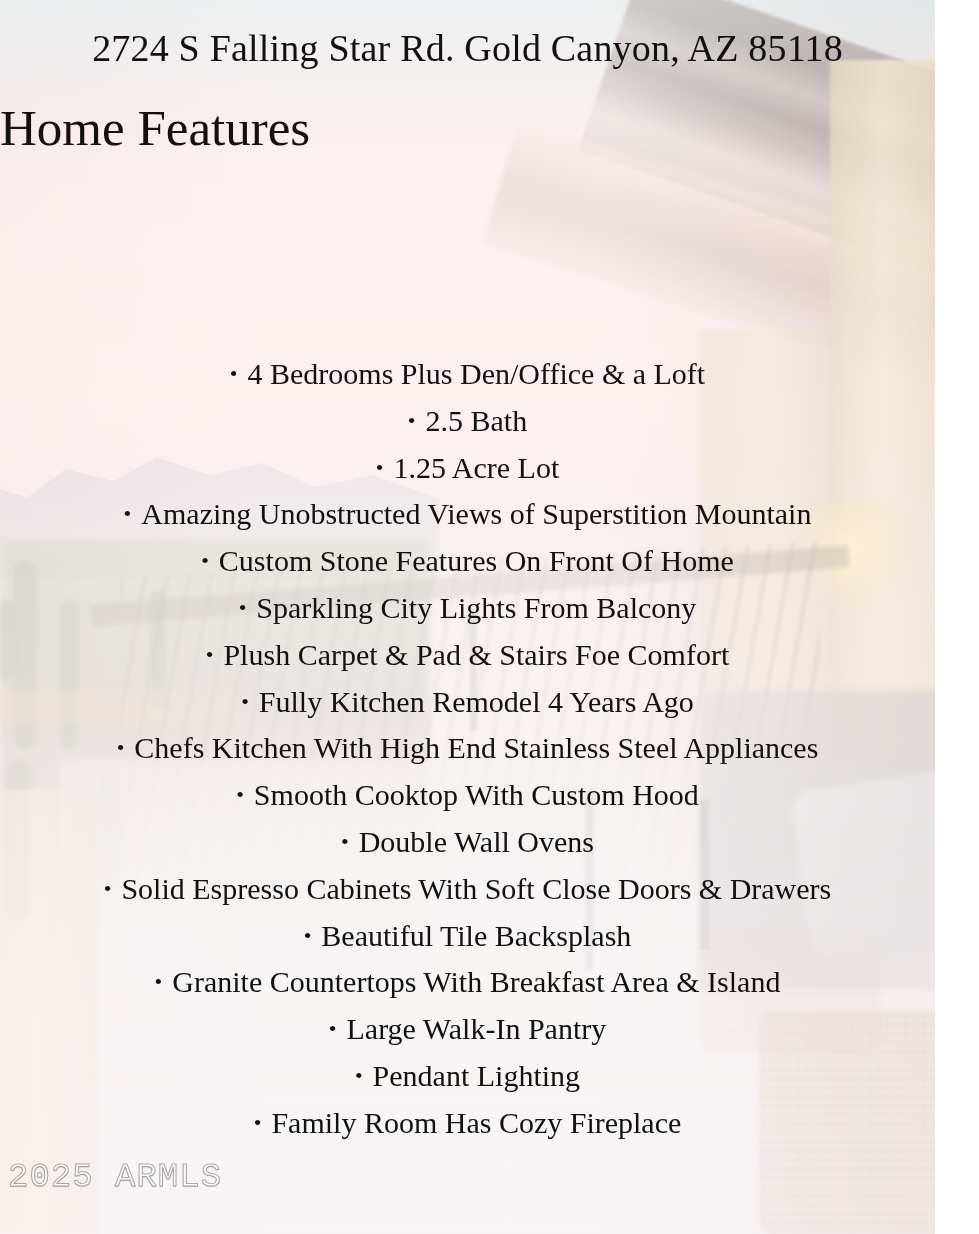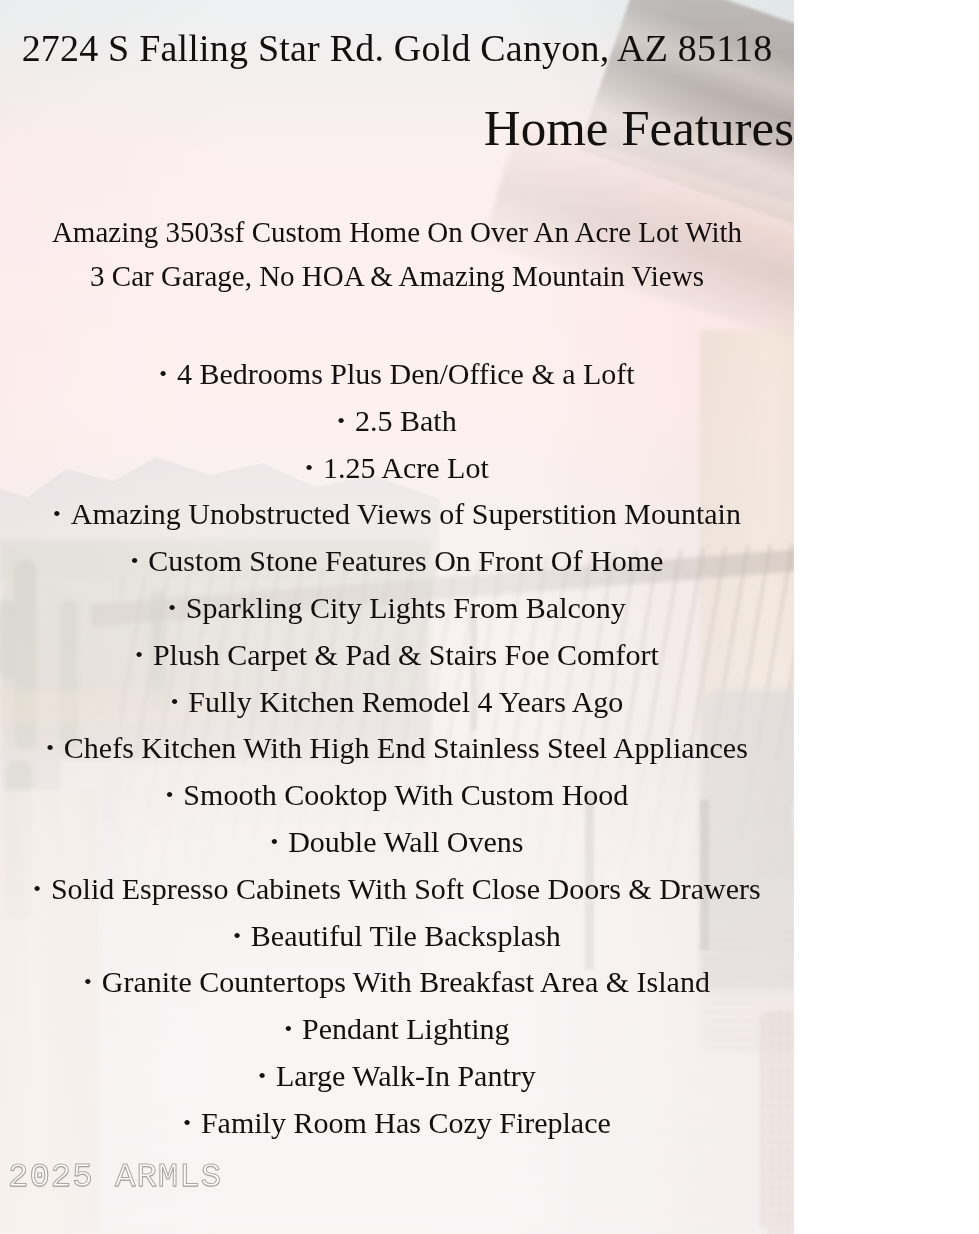--- a/index.html
+++ b/index.html
@@ -3,21 +3,21 @@
 <meta charset="utf-8">
 <title>Home Features Flyer</title>
 <style>
   html, body {
     margin: 0;
     padding: 0;
     background: #ffffff;
   }
   #flyer {
     position: relative;
-    width: 794px;
+    width: 935px;
     height: 1234px;
     overflow: hidden;
     font-family: "Liberation Serif", "DejaVu Serif", serif;
     background: #ece6e6;
   }
 
   
   .bg-layer { position: absolute; inset: 0; }
 
   
@@ -246,21 +246,21 @@
     top: 28px; left: 0; right: 0;
     text-align: center;
     font-size: 38px;
     line-height: 1.1;
     color: #14100f;
     letter-spacing: .2px;
   }
   .features-title {
     position: absolute;
     top: 100px; left: 0; right: 0;
-    text-align: right;
+    text-align: left;
     font-size: 51px;
     line-height: 1.1;
     color: #14100f;
   }
   .summary {
     position: absolute;
     top: 210px; left: 40px; right: 40px;
     text-align: center;
     font-size: 29px;
     line-height: 1.52;
@@ -342,42 +342,38 @@
 
   <div class="bg-veil"></div>
   <div class="bg-veil2"></div>
 
   <div class="content">
 
     <div class="addr-title">2724 S Falling Star Rd. Gold Canyon, AZ 85118</div>
 
     <div class="features-title">Home Features</div>
 
-    <div class="summary">
-      <div>Amazing 3503sf Custom Home On Over An Acre Lot With</div>
-      <div>3 Car Garage, No HOA &amp; Amazing Mountain Views</div>
-    </div>
 
     <ul class="feature-list" id="feature-list">
         <li><span class="bullet">•</span><span>4 Bedrooms Plus Den/Office &amp; a Loft</span></li>
         <li><span class="bullet">•</span><span>2.5 Bath</span></li>
         <li><span class="bullet">•</span><span>1.25 Acre Lot</span></li>
         <li><span class="bullet">•</span><span>Amazing Unobstructed Views of Superstition Mountain</span></li>
         <li><span class="bullet">•</span><span>Custom Stone Features On Front Of Home</span></li>
         <li><span class="bullet">•</span><span>Sparkling City Lights From Balcony</span></li>
         <li><span class="bullet">•</span><span>Plush Carpet &amp; Pad &amp; Stairs Foe Comfort</span></li>
         <li><span class="bullet">•</span><span>Fully Kitchen Remodel 4 Years Ago</span></li>
         <li><span class="bullet">•</span><span>Chefs Kitchen With High End Stainless Steel Appliances</span></li>
         <li><span class="bullet">•</span><span>Smooth Cooktop With Custom Hood</span></li>
         <li><span class="bullet">•</span><span>Double Wall Ovens</span></li>
         <li><span class="bullet">•</span><span>Solid Espresso Cabinets With Soft Close Doors &amp; Drawers</span></li>
         <li><span class="bullet">•</span><span>Beautiful Tile Backsplash</span></li>
         <li><span class="bullet">•</span><span>Granite Countertops With Breakfast Area &amp; Island</span></li>
+        <li><span class="bullet">•</span><span>Large Walk-In Pantry</span></li>
         <li><span class="bullet">•</span><span>Pendant Lighting</span></li>
-        <li><span class="bullet">•</span><span>Large Walk-In Pantry</span></li>
         <li><span class="bullet">•</span><span>Family Room Has Cozy Fireplace</span></li>
       </ul>
 
   </div>
 
   <div class="watermark">2025 ARMLS</div>
 
 </div>
 
 </body></html>

